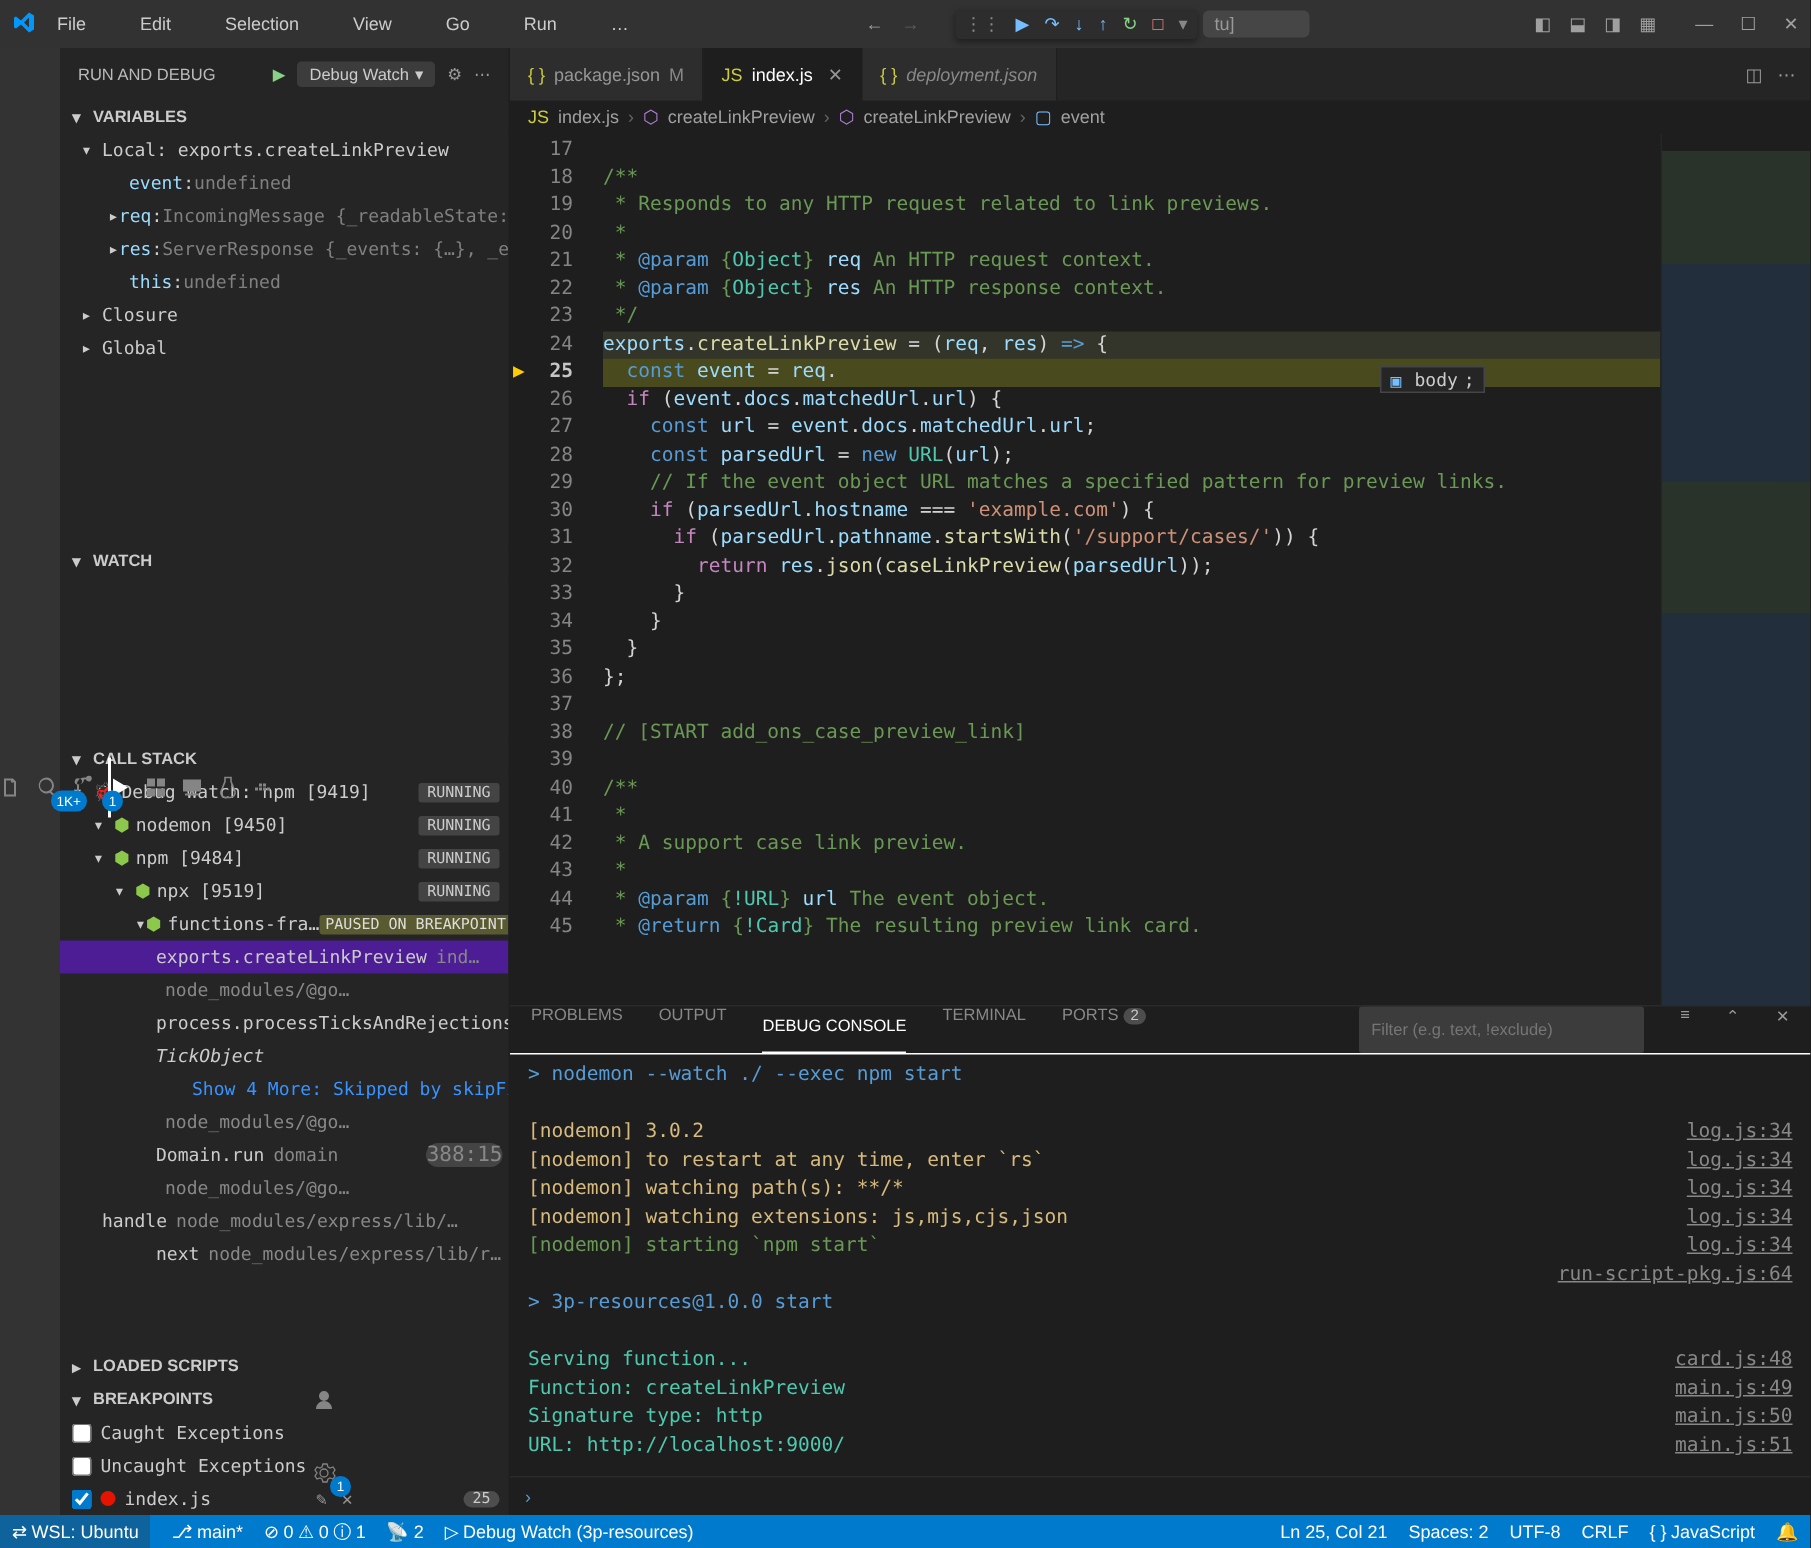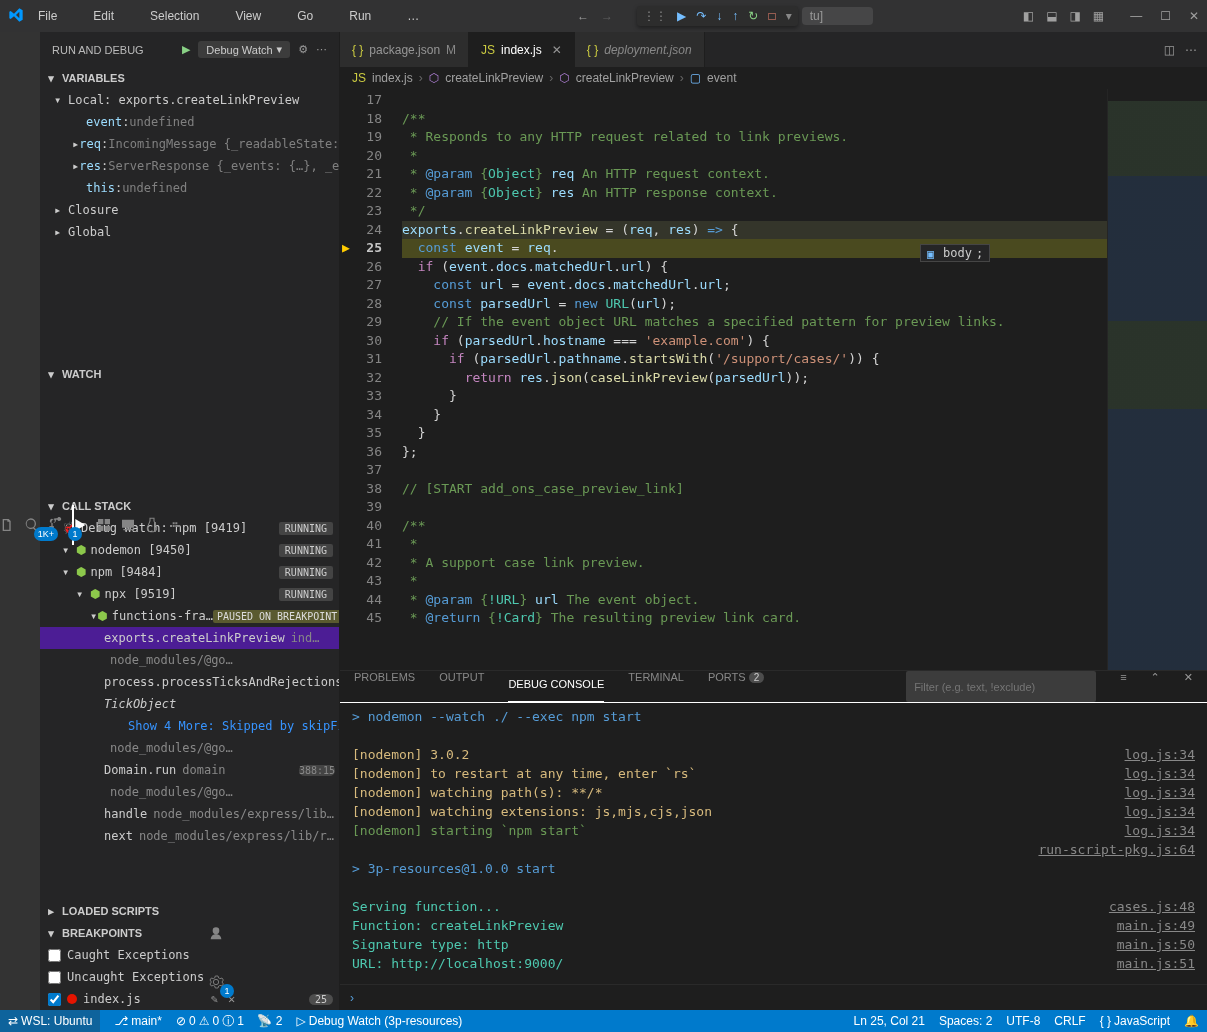--- a/index.html
+++ b/index.html
@@ -39,21 +39,21 @@
 .varundef { color:#808080;}
 
 .watch-body, .callstack-body, .scripts-body, .bp-body { font-family:Consolas, monospace; font-size:12px; }
 
 .running-tag { background:#444; color:#ccc; font-size:10px; padding:1px 6px; border-radius:2px; margin-left:auto; margin-right:6px;}
 .paused-tag { background:#5a5a30; color:#ddd; font-size:10px; padding:1px 4px; border-radius:2px; margin-left:auto; margin-right:2px;}
 .callstack-row { display:flex; align-items:center; height:22px; white-space:nowrap; overflow:hidden;}
 .callstack-row.sel { background:#4c1d95; }
 .callstack-row .cs-name { color:#ccc; }
 .callstack-row .cs-src { color:#888; margin-left:6px; flex:1; overflow:hidden; text-overflow:ellipsis;}
-.callstack-row .cs-loc { color:#888; background:#444; border-radius:8px; padding:0 0; font-size:10px; margin-right:4px;}
+.callstack-row .cs-loc { color:#888; background:#444; border-radius:8px; padding:0 0; font-size:14px; margin-right:4px;}
 .showmore { color:#3794ff; padding-left:24px;}
 .italic { font-style:italic; color:#888;}
 
 .bp-row { display:flex; align-items:center; height:22px; padding-left:8px; gap:6px;}
 .bp-row input { accent-color:#007acc; }
 .bp-row .bpdot { width:10px; height:10px; border-radius:50%; background:#e51400;}
 .bp-count { background:#4d4d4d; border-radius:8px; padding:0 6px; font-size:10px; margin-left:auto; margin-right:6px;}
 
 .editor-area { flex:1; display:flex; flex-direction:column; min-width:0; background:#1e1e1e; }
 .tabs { height:35px; background:#252526; display:flex; align-items:stretch; }
@@ -357,21 +357,21 @@
         </div>
         <div class="callstack-row" style="padding-left: 64px;">
           <span class="cs-name">Domain.run</span>
           <span class="cs-src">domain</span>
           <span class="cs-loc">388:15</span>
         </div>
         <div class="callstack-row" style="padding-left: 64px;">
           <span class="cs-name"><anonymous></anonymous></span>
           <span class="cs-src">node_modules/@go…</span>
         </div>
-        <div class="callstack-row" style="padding-left: 64px;">
+        <div class="callstack-row" style="padding-left: 28px;">
           <span class="cs-name">handle</span>
           <span class="cs-src">node_modules/express/lib/…</span>
         </div>
         <div class="callstack-row" style="padding-left: 64px;">
           <span class="cs-name">next</span>
           <span class="cs-src">node_modules/express/lib/ro…</span>
         </div>
       </div>
 
     <div class="section-hdr">
@@ -521,21 +521,21 @@
             <span class="src">run-script-pkg.js:64</span>
           </div>
           <div class="row">
             <span class="msg c-blue">&gt; 3p-resources@1.0.0 start</span>
           </div>
           <div class="row">
             <span class="msg "> </span>
           </div>
           <div class="row">
             <span class="msg c-cyan">Serving function...</span>
-            <span class="src">cases.js:48</span>
+            <span class="src">card.js:48</span>
           </div>
           <div class="row">
             <span class="msg c-cyan">Function: createLinkPreview</span>
             <span class="src">main.js:49</span>
           </div>
           <div class="row">
             <span class="msg c-cyan">Signature type: http</span>
             <span class="src">main.js:50</span>
           </div>
           <div class="row">

